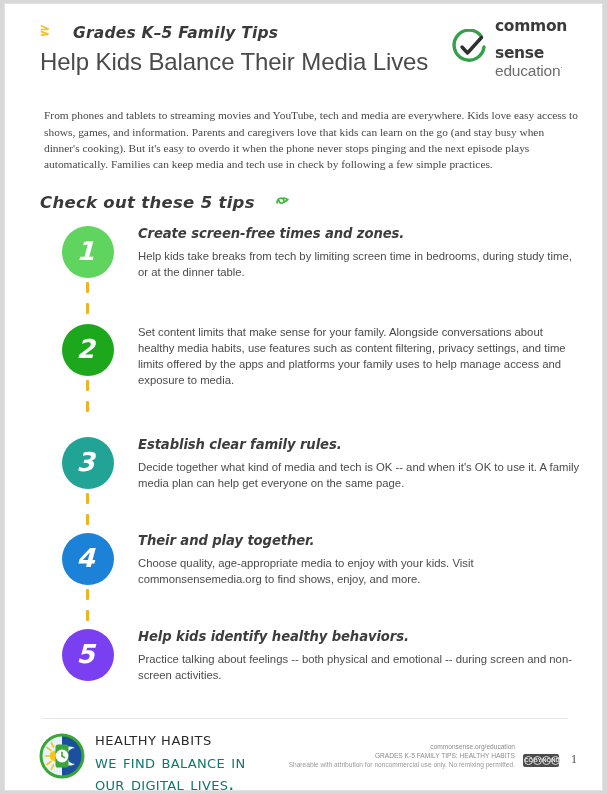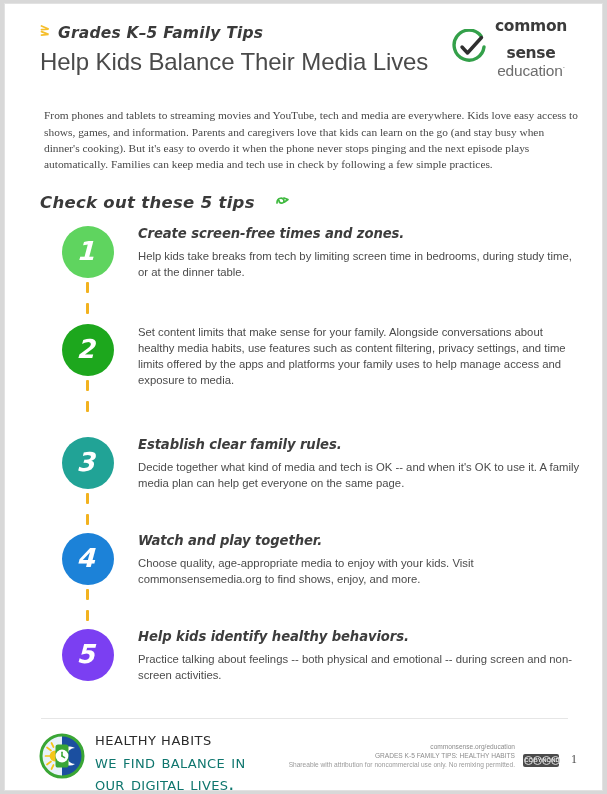--- a/index.html
+++ b/index.html
@@ -30,21 +30,21 @@
     left: 0; top: 0;
     width: 100%;
     height: 86px;
   }
   .kicker {
     position: absolute;
     left: 35px;
     top: 20px;
     display: flex;
     align-items: center;
-    gap: 5px;
+    gap: 20px;
   }
   .chev-icon { display: block; }
   .kicker-text {
     font-family: "DejaVu Sans", sans-serif;
     font-size: 15.5px;
     font-weight: bold;
     font-style: italic;
     letter-spacing: 0.2px;
     color: #3a3a3a;
     white-space: nowrap;
@@ -61,21 +61,21 @@
     white-space: nowrap;
   }
   .cse-logo {
     position: absolute;
     right: 35px;
     top: 15px;
     display: flex;
     align-items: center;
     gap: 8px;
   }
-  .cse-words { line-height: 1; text-align: center; }
+  .cse-words { line-height: 1; }
   .cse-l1, .cse-l2 {
     font-family: "DejaVu Sans", sans-serif;
     font-size: 15.5px;
     font-weight: bold;
     color: #3b3b3b;
     letter-spacing: -0.3px;
     display: block;
   }
   .cse-l2 { margin-top: 11px; }
   .cse-l3 {
@@ -380,21 +380,21 @@
     <div class="connector" style="top:267px;">
       <div class="dash" style="background: rgb(242, 178, 31);"></div>
         <div class="dash" style="margin-top: 10px; background: rgb(242, 178, 31);"></div>
     </div>
 
     <div class="tip" style="top:307px;">
       <div class="tip-badge" style="background: rgb(28, 130, 216);">
         <span class="tip-num">4</span>
       </div>
       <div class="tip-body">
-        <p class="tip-heading">Watch and play together.</p>
+        <p class="tip-heading">Their and play together.</p>
         <p class="tip-text">Choose quality, age-appropriate media to enjoy with your kids. Visit commonsensemedia.org to find shows, enjoy, and more.</p>
       </div>
     </div>
     <div class="connector" style="top:363px;">
       <div class="dash" style="background: rgb(242, 178, 31);"></div>
         <div class="dash" style="margin-top: 10px; background: rgb(242, 178, 31);"></div>
     </div>
 
     <div class="tip" style="top:403px;">
       <div class="tip-badge" style="background: rgb(123, 63, 242);">

